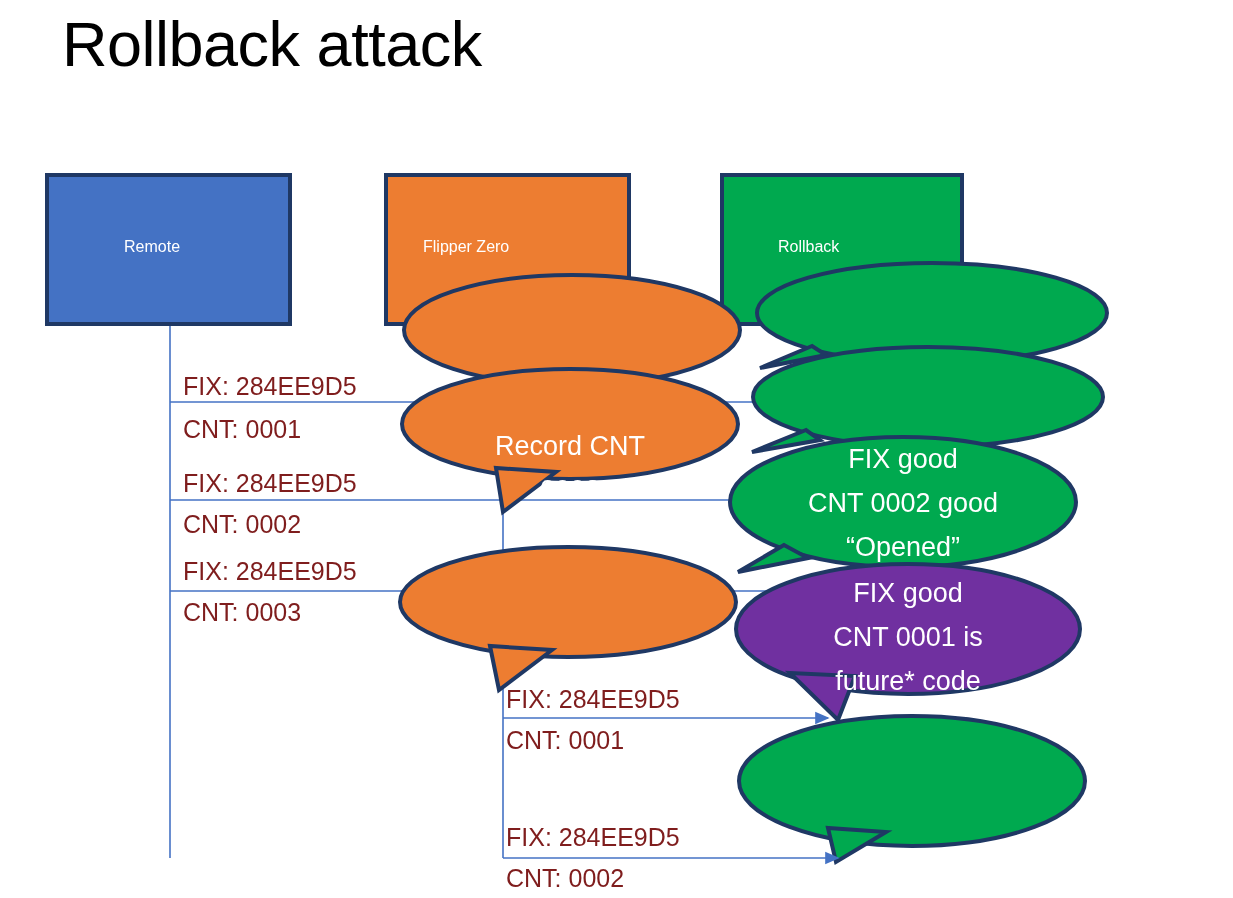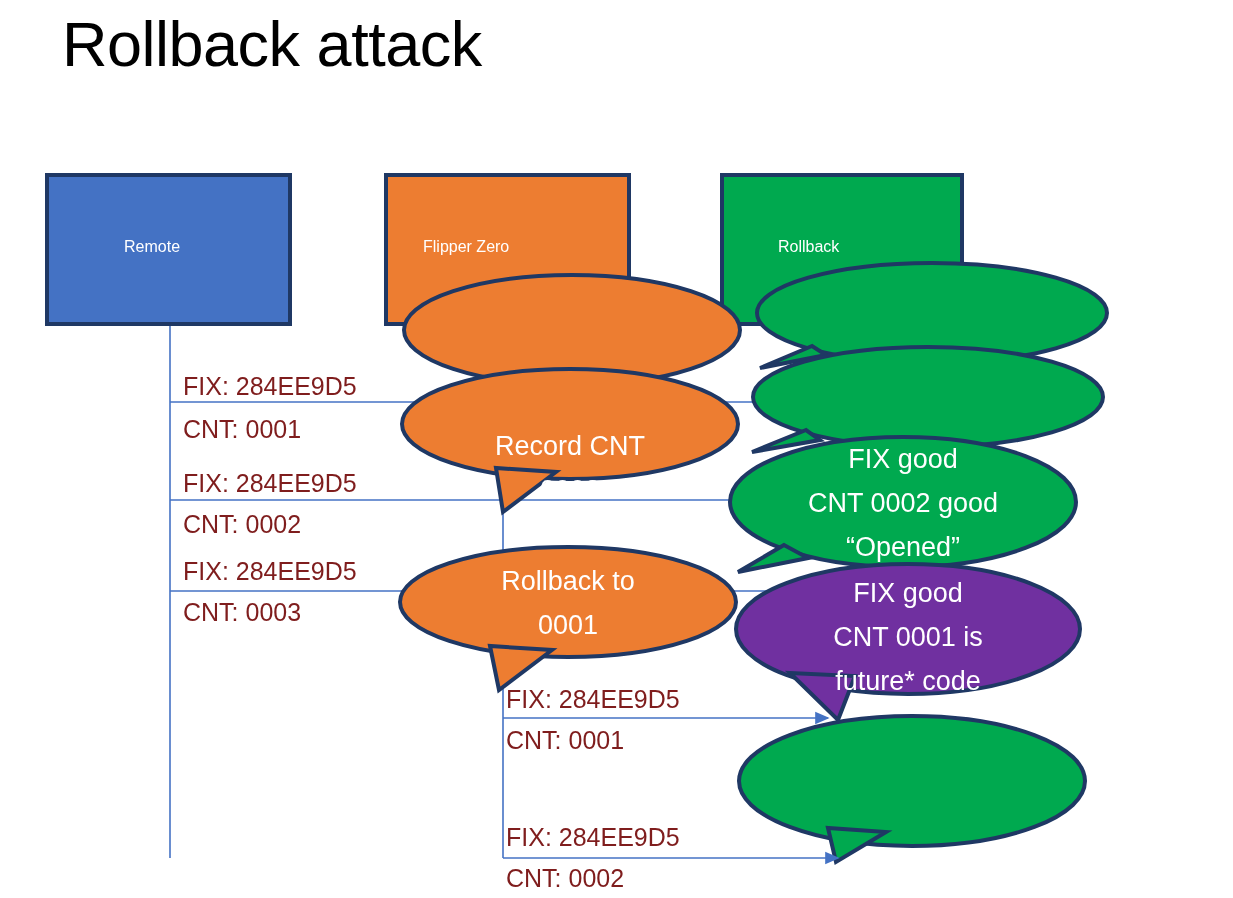--- a/index.html
+++ b/index.html
@@ -147,22 +147,20 @@
   <div class="msg-label" style="left:506px; top:685px;">FIX: 284EE9D5</div>
   <div class="msg-label" style="left:506px; top:726px;">CNT: 0001</div>
 
   <div class="msg-label" style="left:506px; top:823px;">FIX: 284EE9D5</div>
   <div class="msg-label" style="left:506px; top:864px;">CNT: 0002</div>
 
 
   <div class="bubble-text" style="left:402px; top:381px; width:336px;margin-top:43px;"><span>Record CNT</span>
 <span>0002</span></div>
 
-  <div class="bubble-text" style="left:400px; top:559px; width:336px;"><span>Rollback to</span>
-<span>0001</span></div>
 
 
 
   <div class="bubble-text" style="left:728px; top:437px; width:350px;"><span>FIX good</span>
 <span>CNT 0002 good</span>
 <span>“Opened”</span></div>
 
   <div class="bubble-text" style="left:733px; top:571px; width:350px;"><span>FIX good</span>
 <span>CNT 0001 is</span>
 <span>future* code</span></div>

